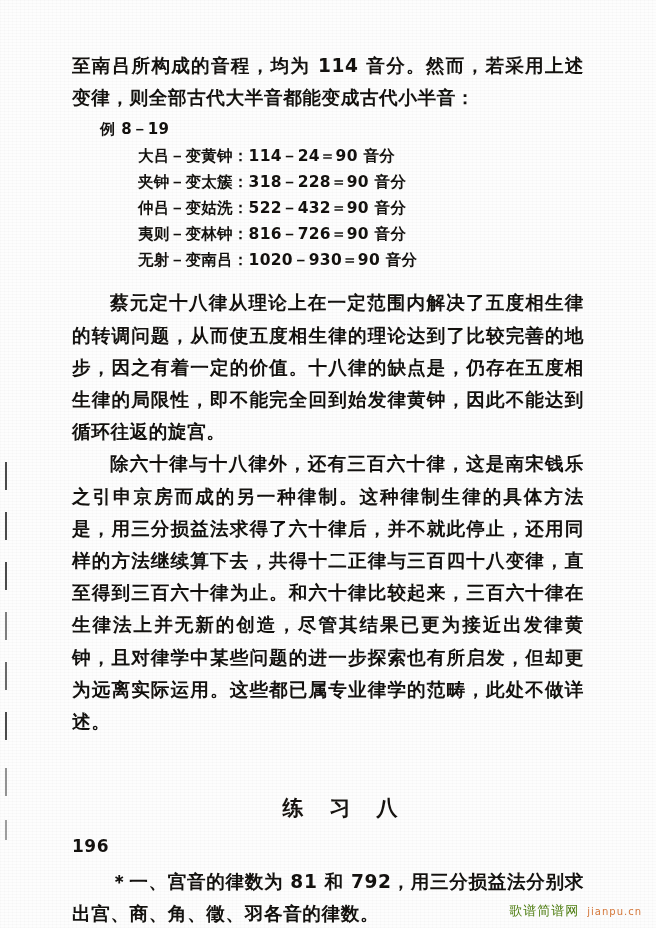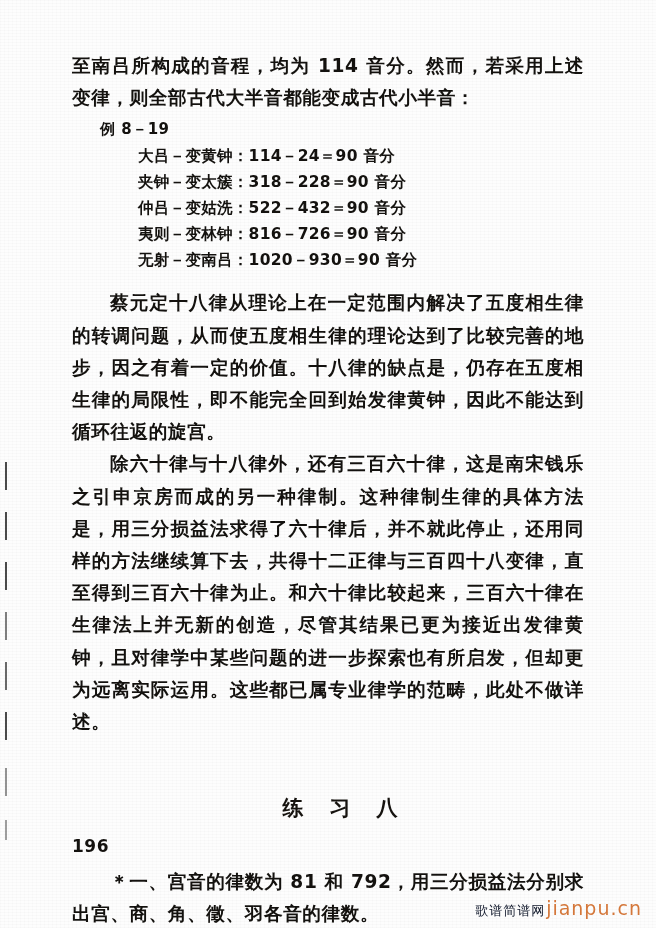--- a/index.html
+++ b/index.html
@@ -119,27 +119,27 @@
     position: absolute;
     right: 14px;
     bottom: 8px;
     z-index: 6;
     font-size: 13px;
     letter-spacing: 1px;
     white-space: nowrap;
     font-family: "DejaVu Sans", "Liberation Sans", sans-serif;
   }
   #watermark .wm-cn {
-    color: #0f172a;
+    color: #4d7c0f;
     font-size: 13px;
   }
   #watermark .wm-url {
     color: #d4773a;
-    font-size: 19px;
-    margin-left: 1px;
+    font-size: 10px;
+    margin-left: 8px;
   }
 </style>
 </head>
 <body>
 
 <div id="page">
 
   <div id="content">
 
     <p class="body-par">至南吕所构成的音程，均为 114 音分。然而，若采用上述变律，则全部古代大半音都能变成古代小半音：</p>

